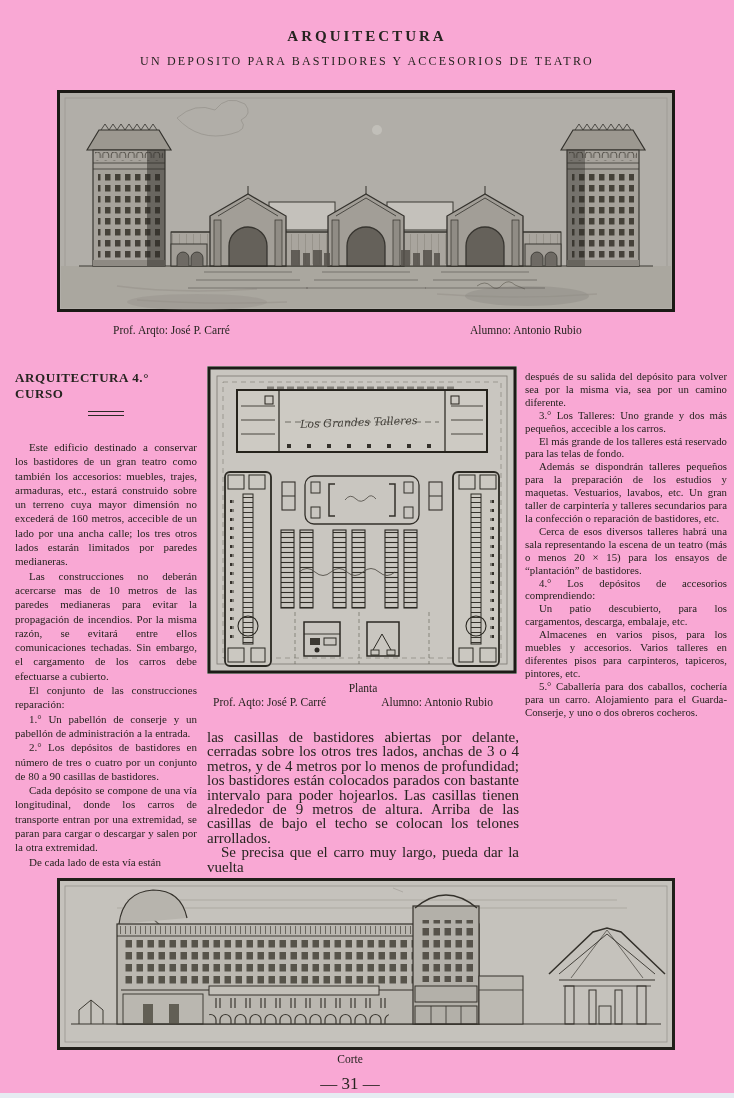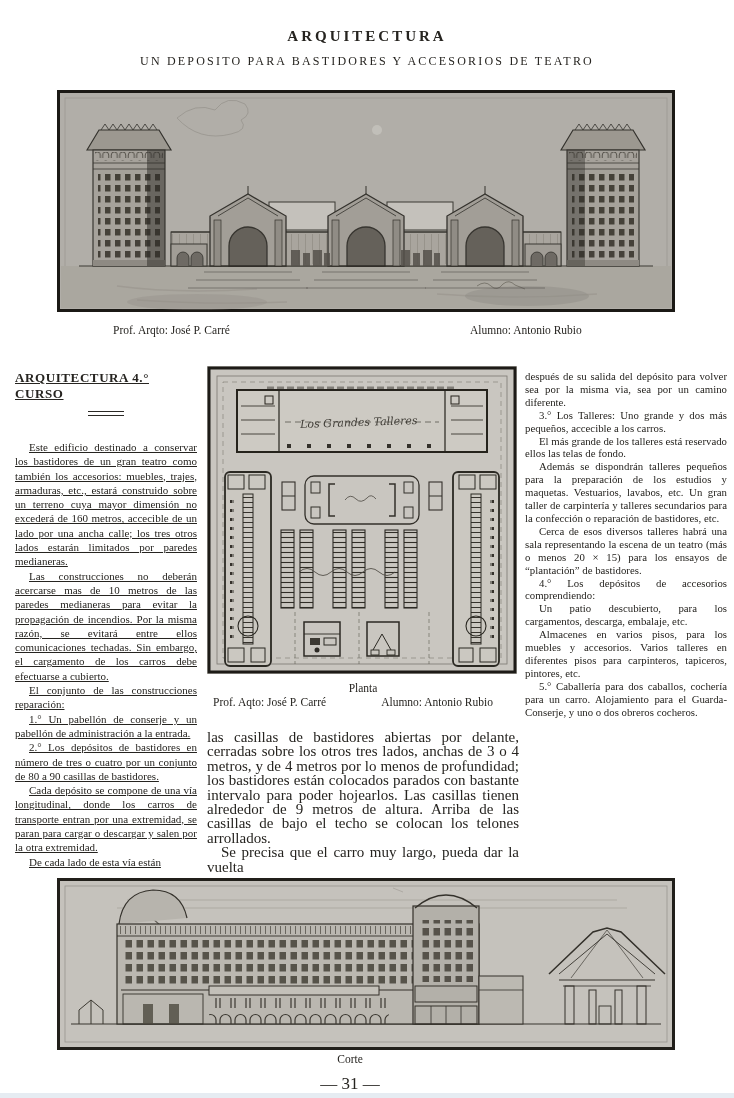--- a/index.html
+++ b/index.html
@@ -1,28 +1,28 @@
 <!DOCTYPE html>
 <html lang="es"><head>
 <meta charset="utf-8">
 <style>
   html,body{margin:0;padding:0;background:#8a8a8a;}
-  .page{position:relative;width:734px;height:1098px;background:#ffffff;
+  .page{position:relative;width:734px;height:1098px;background:#f9a8d4;
         font-family:"Liberation Serif",serif;color:#262420;overflow:hidden;margin:0 auto;}
   .title{position:absolute;top:28px;left:0;width:100%;text-align:center;
          font-size:15px;font-weight:bold;letter-spacing:3px;}
   .subtitle{position:absolute;top:54px;left:0;width:100%;text-align:center;
             font-size:12px;letter-spacing:2.2px;}
   .fig-facade{position:absolute;top:90px;left:57px;line-height:0;}
   .cap-facade{position:absolute;top:324px;left:57px;width:618px;height:16px;font-size:11.5px;}
   .cap-f-center{position:absolute;left:0;width:100%;text-align:center;}
   .cap-f-left{position:absolute;left:56px;}
   .cap-f-right{position:absolute;left:413px;}
   .cols{position:absolute;top:366px;left:15px;width:712px;display:flex;}
-  .col-left{width:182px;text-decoration:underline;}
+  .col-left{width:182px;}
   .col-mid{width:312px;margin-left:10px;margin-right:6px;}
   .col-right{width:202px;padding-top:4px;}
   .col-heading{font-size:13px;font-weight:bold;letter-spacing:.6px;margin:4px 0 0 0;}
   .heading-rule{width:36px;height:3px;border-top:1px solid #2b2925;border-bottom:1px solid #2b2925;margin:9px auto 24px auto;}
   .bt{font-size:11px;line-height:14.3px;text-align:justify;margin:0;text-indent:14px;hyphens:auto;}
   .col-right .bt{font-size:10.8px;line-height:12.9px;}
   .noind{text-indent:0;}
   .plan-wrap{line-height:0;}
   .plan-cap-title{text-align:center;font-size:11.5px;margin-top:7px;line-height:14px;}
   .plan-credits{display:flex;justify-content:space-between;font-size:11.5px;
@@ -255,21 +255,21 @@
       </div>
       <div class="mid-text">
         <p class="bt noind">las casillas de bastidores abiertas por delante, cerradas sobre los otros tres lados, anchas de 3 o 4 metros, y de 4 metros por lo menos de profundidad; los bastidores están colocados parados con bastante intervalo para poder hojearlos. Las casillas tienen alrededor de 9 metros de altura. Arriba de las casillas de bajo el techo se colocan los telones arrollados.</p>
         <p class="bt">Se precisa que el carro muy largo, pueda dar la vuelta</p>
       </div>
     </div>
 
     <div class="col-right">
       <p class="bt noind">después de su salida del depósito para volver sea por la misma via, sea por un camino diferente.</p>
       <p class="bt">3.° Los Talleres: Uno grande y dos más pequeños, accecible a los carros.</p>
-      <p class="bt">El más grande de los talleres está reservado ellos las telas de fondo.</p>
+      <p class="bt">El más grande de los talleres está reservado para las telas de fondo.</p>
       <p class="bt">Además se dispondrán talleres pequeños para la preparación de los estudios y maquetas. Vestuarios, lavabos, etc. Un gran taller de carpintería y talleres secundarios para la confección o reparación de bastidores, etc.</p>
       <p class="bt">Cerca de esos diversos talleres habrá una sala representando la escena de un teatro (más o menos 20 × 15) para los ensayos de “plantación” de bastidores.</p>
       <p class="bt">4.° Los depósitos de accesorios comprendiendo:</p>
       <p class="bt">Un patio descubierto, para los cargamentos, descarga, embalaje, etc.</p>
       <p class="bt">Almacenes en varios pisos, para los muebles y accesorios. Varios talleres en diferentes pisos para carpinteros, tapiceros, pintores, etc.</p>
       <p class="bt">5.° Caballería para dos caballos, cochería para un carro. Alojamiento para el Guarda-Conserje, y uno o dos obreros cocheros.</p>
     </div>
   </div>
 
   <div class="fig-section">

